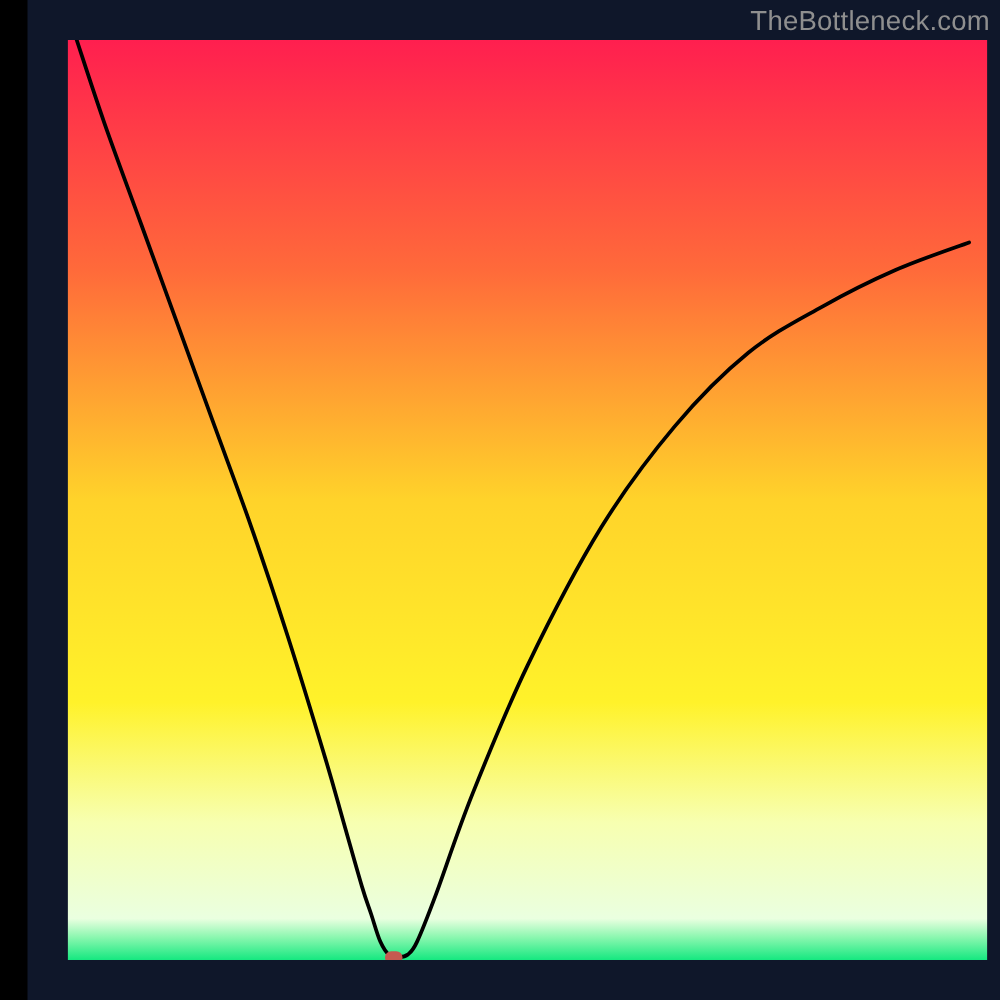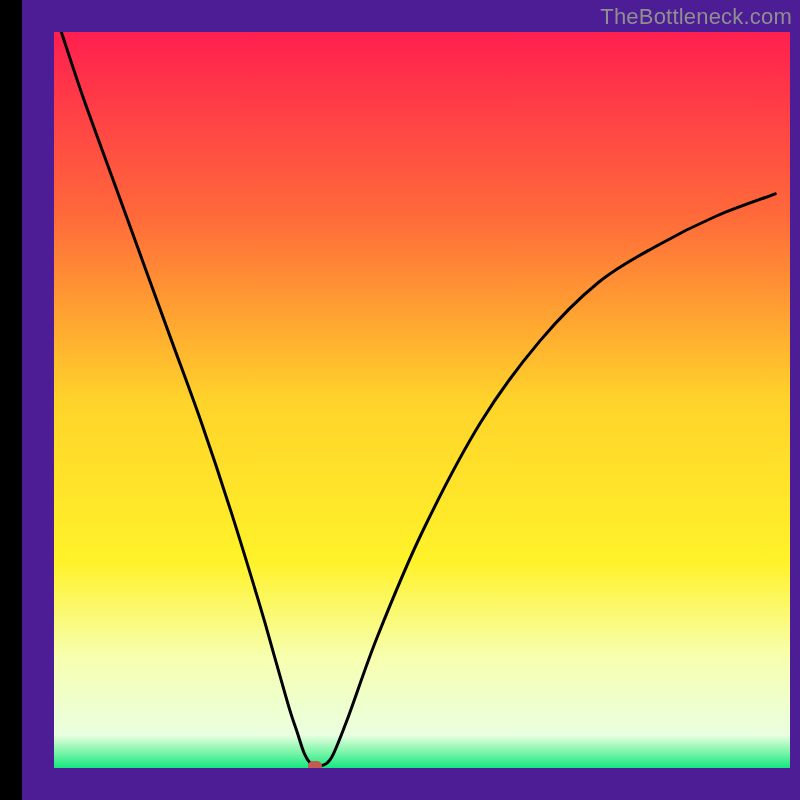--- a/index.html
+++ b/index.html
@@ -7,21 +7,21 @@
     padding: 0;
     width: 800px;
     height: 800px;
     background: #000;
     overflow: hidden;
     font-family: Arial, Helvetica, sans-serif;
   }
   .frame {
     position: absolute;
     inset: 0;
-    background: #4c1d95;
+    background: #0f172a;
     margin-left: 22px;
   }
   .plot-area {
     position: absolute;
     left: 32px;
     top: 32px;
     width: 736px;
     height: 736px;
     overflow: hidden;
   }

